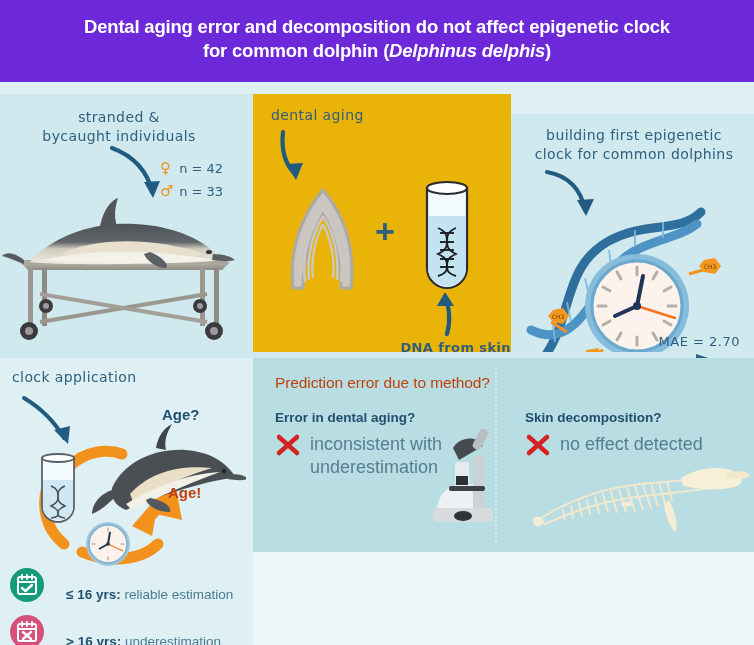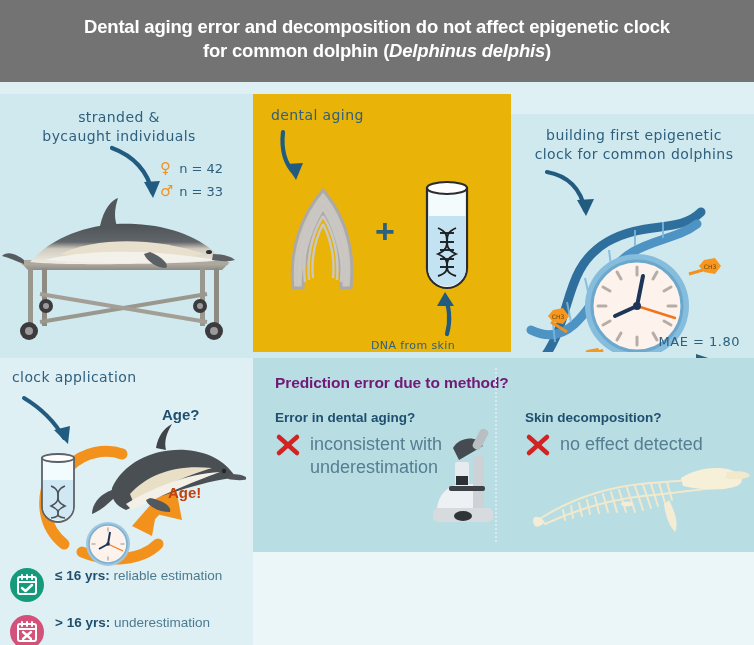--- a/index.html
+++ b/index.html
@@ -7,21 +7,21 @@
     width:754px;height:645px;
     background:#d9eef3;
     font-family:"Liberation Sans", sans-serif;
     overflow:hidden;
   }
   .abstract{position:relative;width:754px;height:645px;overflow:hidden;background:#dff0f4;}
 
   
   .title-bar{
     position:absolute;left:0;top:0;width:754px;height:82px;
-    background:#737373;
+    background:#6d28d9;
     display:flex;align-items:center;justify-content:center;
     box-sizing:border-box;padding:4px 26px 8px 26px;
   }
   .title-text{
     color:#ffffff;font-size:18.5px;font-weight:bold;line-height:1.32;
     text-align:center;letter-spacing:-0.2px;
   }
   .title-text .sp{font-style:italic;}
 
   
@@ -33,60 +33,60 @@
 
   .hand{
     font-family:"DejaVu Sans", sans-serif;
     color:#2e5f7d;font-size:14px;line-height:1.35;text-align:center;
     letter-spacing:0.4px;
   }
 
   .lbl-stranded{position:absolute;left:24px;top:14px;width:190px;}
   .lbl-dental{position:absolute;left:18px;top:12px;width:140px;text-align:left;}
   .lbl-building{position:absolute;left:8px;top:12px;width:230px;}
-  .lbl-dnaskin{position:absolute;left:118px;top:245px;width:140px;text-align:left;font-size:11px;}
+  .lbl-dnaskin{position:absolute;left:118px;top:245px;width:140px;text-align:right;font-size:13px;font-weight:bold;}
 
   .counts{position:absolute;left:160px;top:63px;color:#2e5f7d;font-family:"DejaVu Sans",sans-serif;font-size:13px;line-height:1.5;}
   .counts .sym{color:#f2921d;font-size:15px;font-weight:bold;display:inline-block;width:15px;}
 
   .stats{position:absolute;right:14px;top:218px;text-align:left;color:#2e5f7d;font-family:"DejaVu Sans",sans-serif;font-size:13px;line-height:1.5;letter-spacing:0.5px;}
 
   
   .divider{position:absolute;left:0;top:352px;width:754px;height:42px;}
 
   
   .low-left{position:absolute;left:0;top:358px;width:253px;height:287px;background:#dff0f4;}
   .low-mid{position:absolute;left:253px;top:358px;width:501px;height:194px;background:#b8dde3;}
   .low-band{position:absolute;left:253px;top:552px;width:501px;height:93px;background:#eaf6f8;}
 
   .lbl-clockapp{position:absolute;left:12px;top:10px;width:150px;text-align:left;}
 
   .sec-title{
     position:absolute;left:22px;top:16px;
-    color:#701a75;font-size:15.5px;font-weight:bold;letter-spacing:-0.1px;
+    color:#c2410c;font-size:15.5px;font-weight:normal;letter-spacing:-0.1px;
   }
   .q-title{color:#1f4f6e;font-size:13.5px;font-weight:bold;}
   .q-ans{color:#567e92;font-size:18px;line-height:1.3;}
 
   .col-dental{position:absolute;left:22px;top:52px;width:225px;}
   .col-skin{position:absolute;left:272px;top:52px;width:215px;}
   .ans-row{display:flex;align-items:flex-start;margin-top:8px;gap:9px;}
 
   .dot-div{
     position:absolute;left:495px;top:368px;width:0;height:174px;
     border-left:2px dotted #d7eaee;
   }
   .dot-div2{
     position:absolute;left:258px;top:556px;width:0;height:84px;
     border-left:2px dotted #bcd9e0;
   }
 
   
   .legend{position:absolute;left:10px;top:210px;width:245px;}
-  .leg-item{display:flex;align-items:flex-start;gap:11px;margin-bottom:13px;}
+  .leg-item{display:flex;align-items:flex-end;gap:22px;margin-bottom:13px;}
   .leg-txt{font-size:13.5px;color:#4a7b90;}
   .leg-txt b{color:#1f4f6e;}
   .xmark{flex:0 0 auto;margin-top:-1px;}
 </style>
 </head>
 <body>
 
 <div class="abstract">
 
   <div class="title-bar">
@@ -280,21 +280,21 @@
             <line x1="106" y1="68" x2="110" y2="75"></line>
           </g>
           <line x1="126" y1="102" x2="132" y2="72" stroke="#1d3557" stroke-width="4" stroke-linecap="round"></line>
           <line x1="126" y1="102" x2="104" y2="112" stroke="#1d3557" stroke-width="4" stroke-linecap="round"></line>
           <line x1="126" y1="102" x2="164" y2="114" stroke="#f2751d" stroke-width="2.4" stroke-linecap="round"></line>
           <circle cx="126" cy="102" r="4" fill="#1d3557"></circle>
         </g>
       </svg>
 
       <div class="stats">
-        <div>MAE = 1.80</div>
+        <div>MAE = 2.70</div>
         <div>r = 0.91</div>
       </div>
     </div>
   </div>
 
   <svg class="divider" viewBox="0 0 754 42">
     <rect x="0" y="0" width="754" height="42" fill="#cfe9ef"></rect>
     <rect x="0" y="14" width="700" height="11" fill="#2b607f"></rect>
     <polygon points="696,2 754,21 696,40" fill="#2b607f"></polygon>
     <rect x="0" y="14" width="700" height="3" fill="#3f7a9c"></rect>

